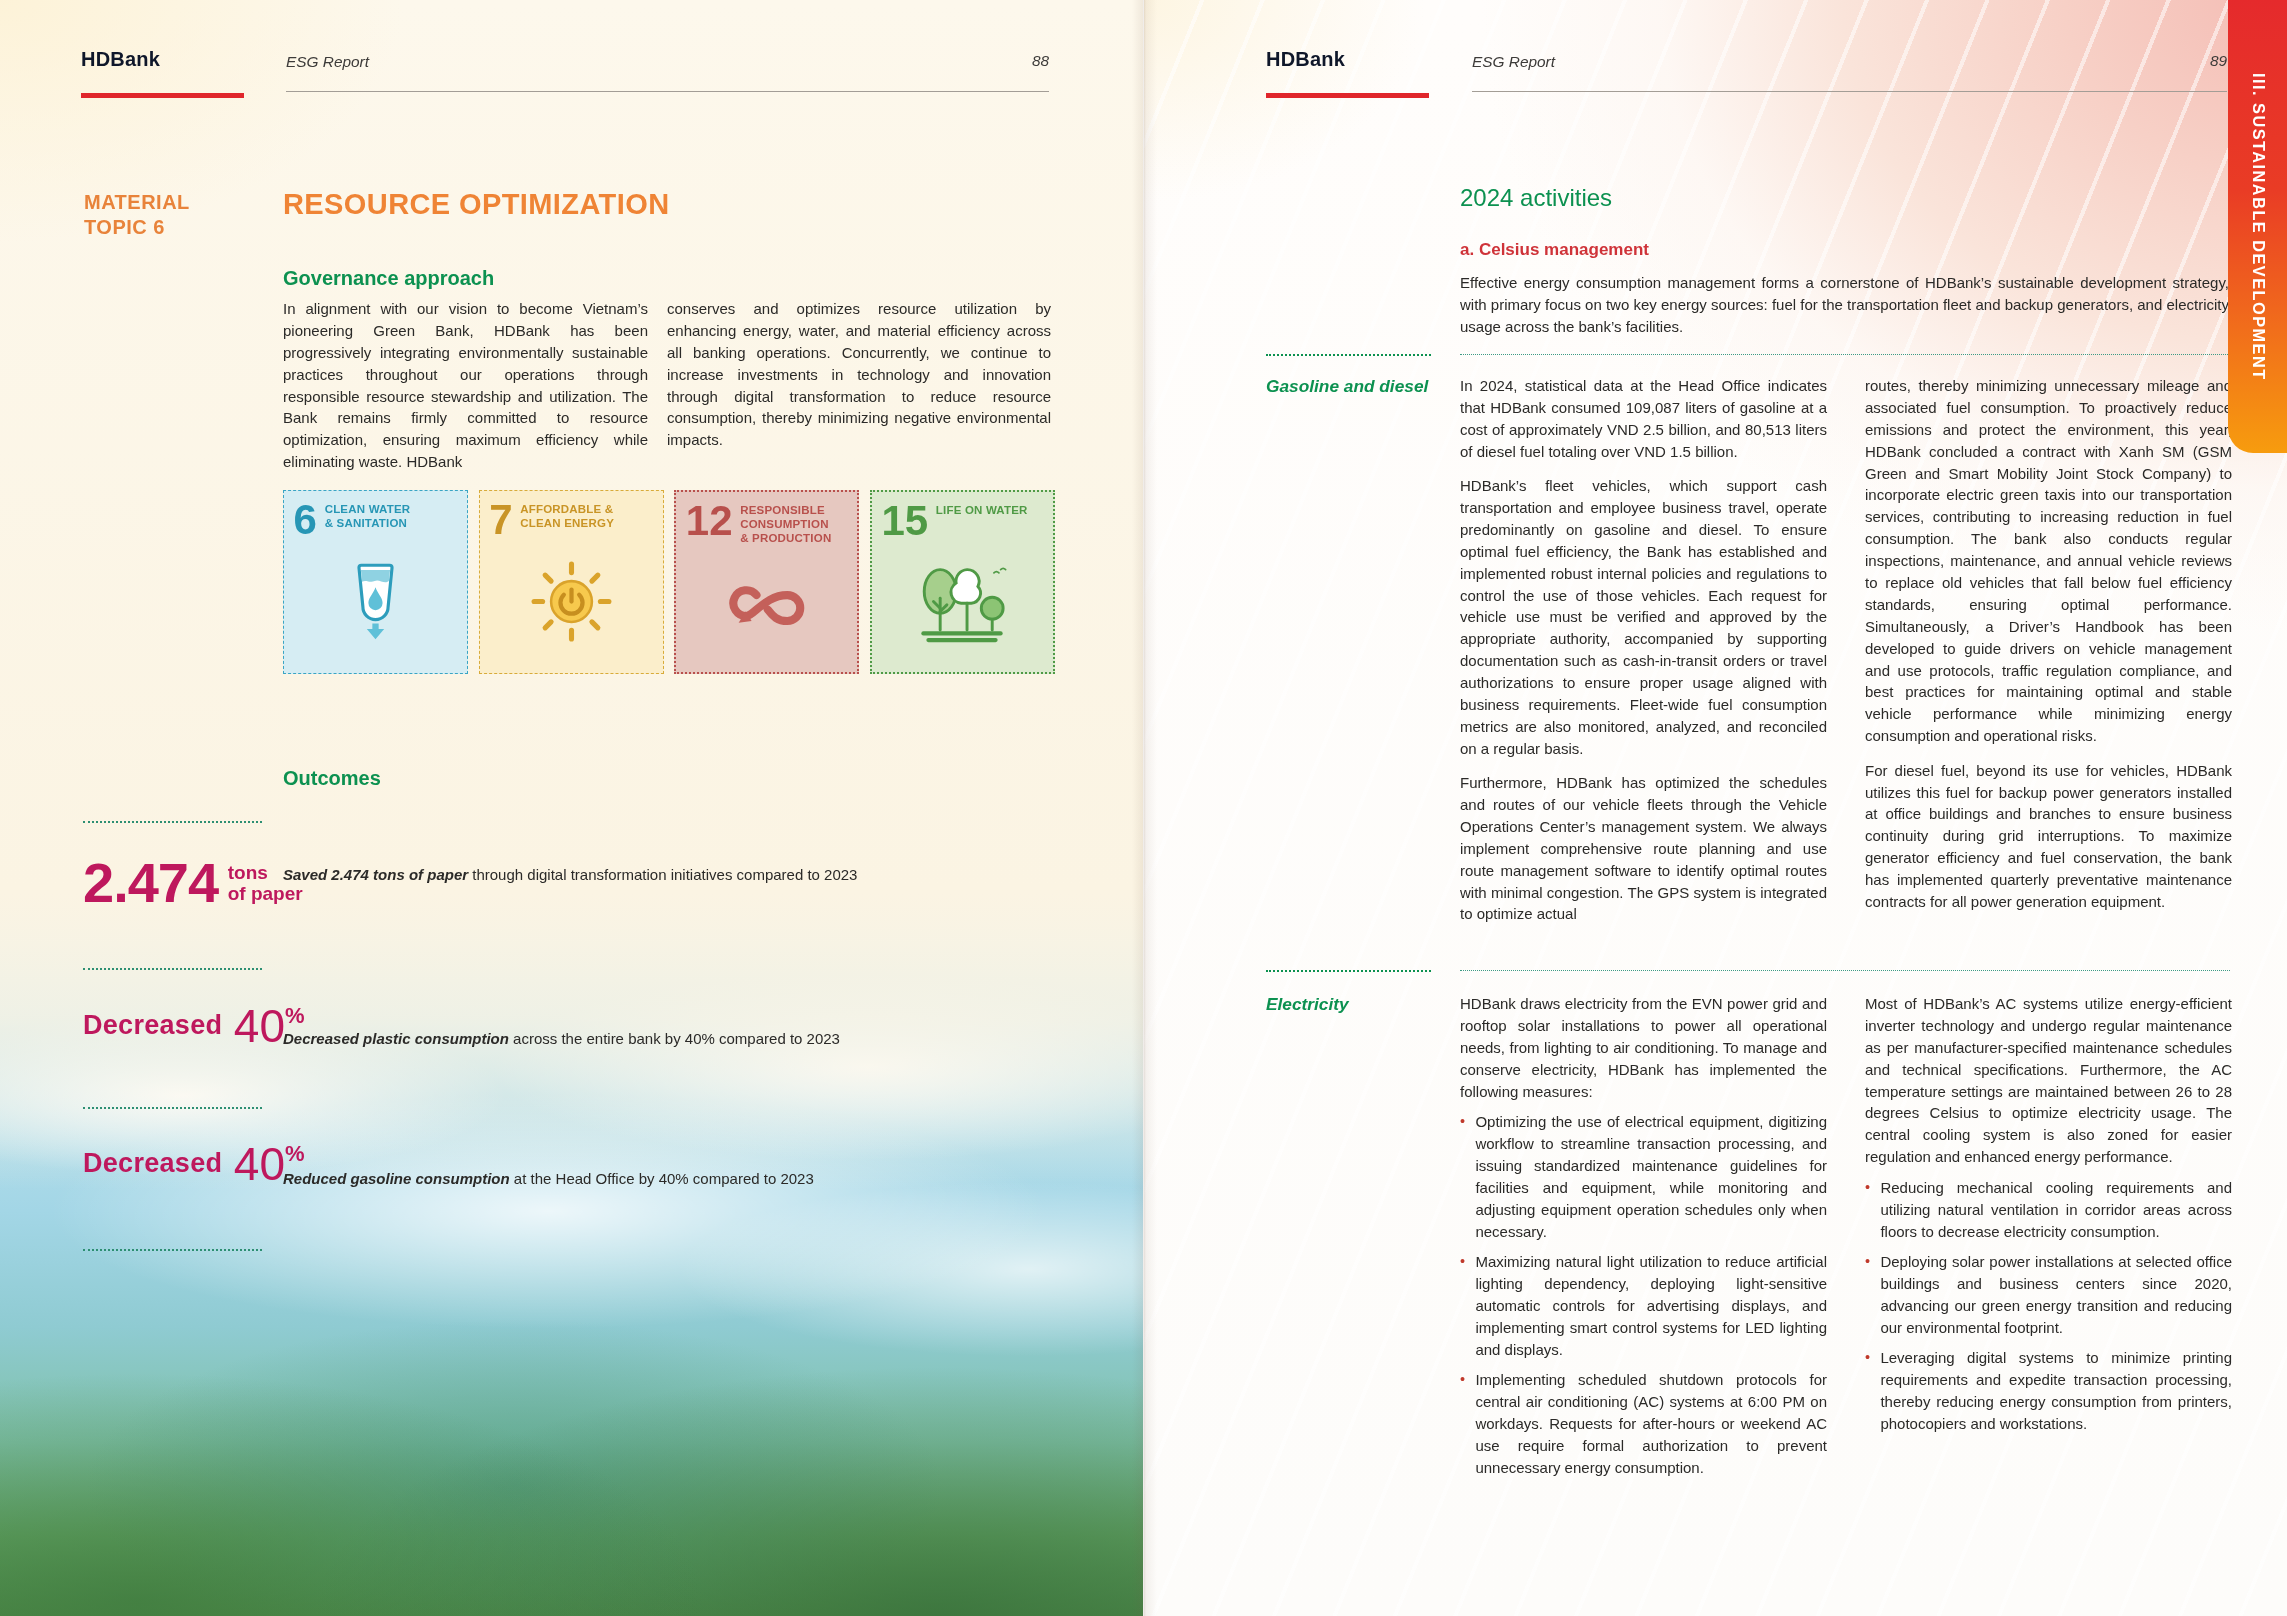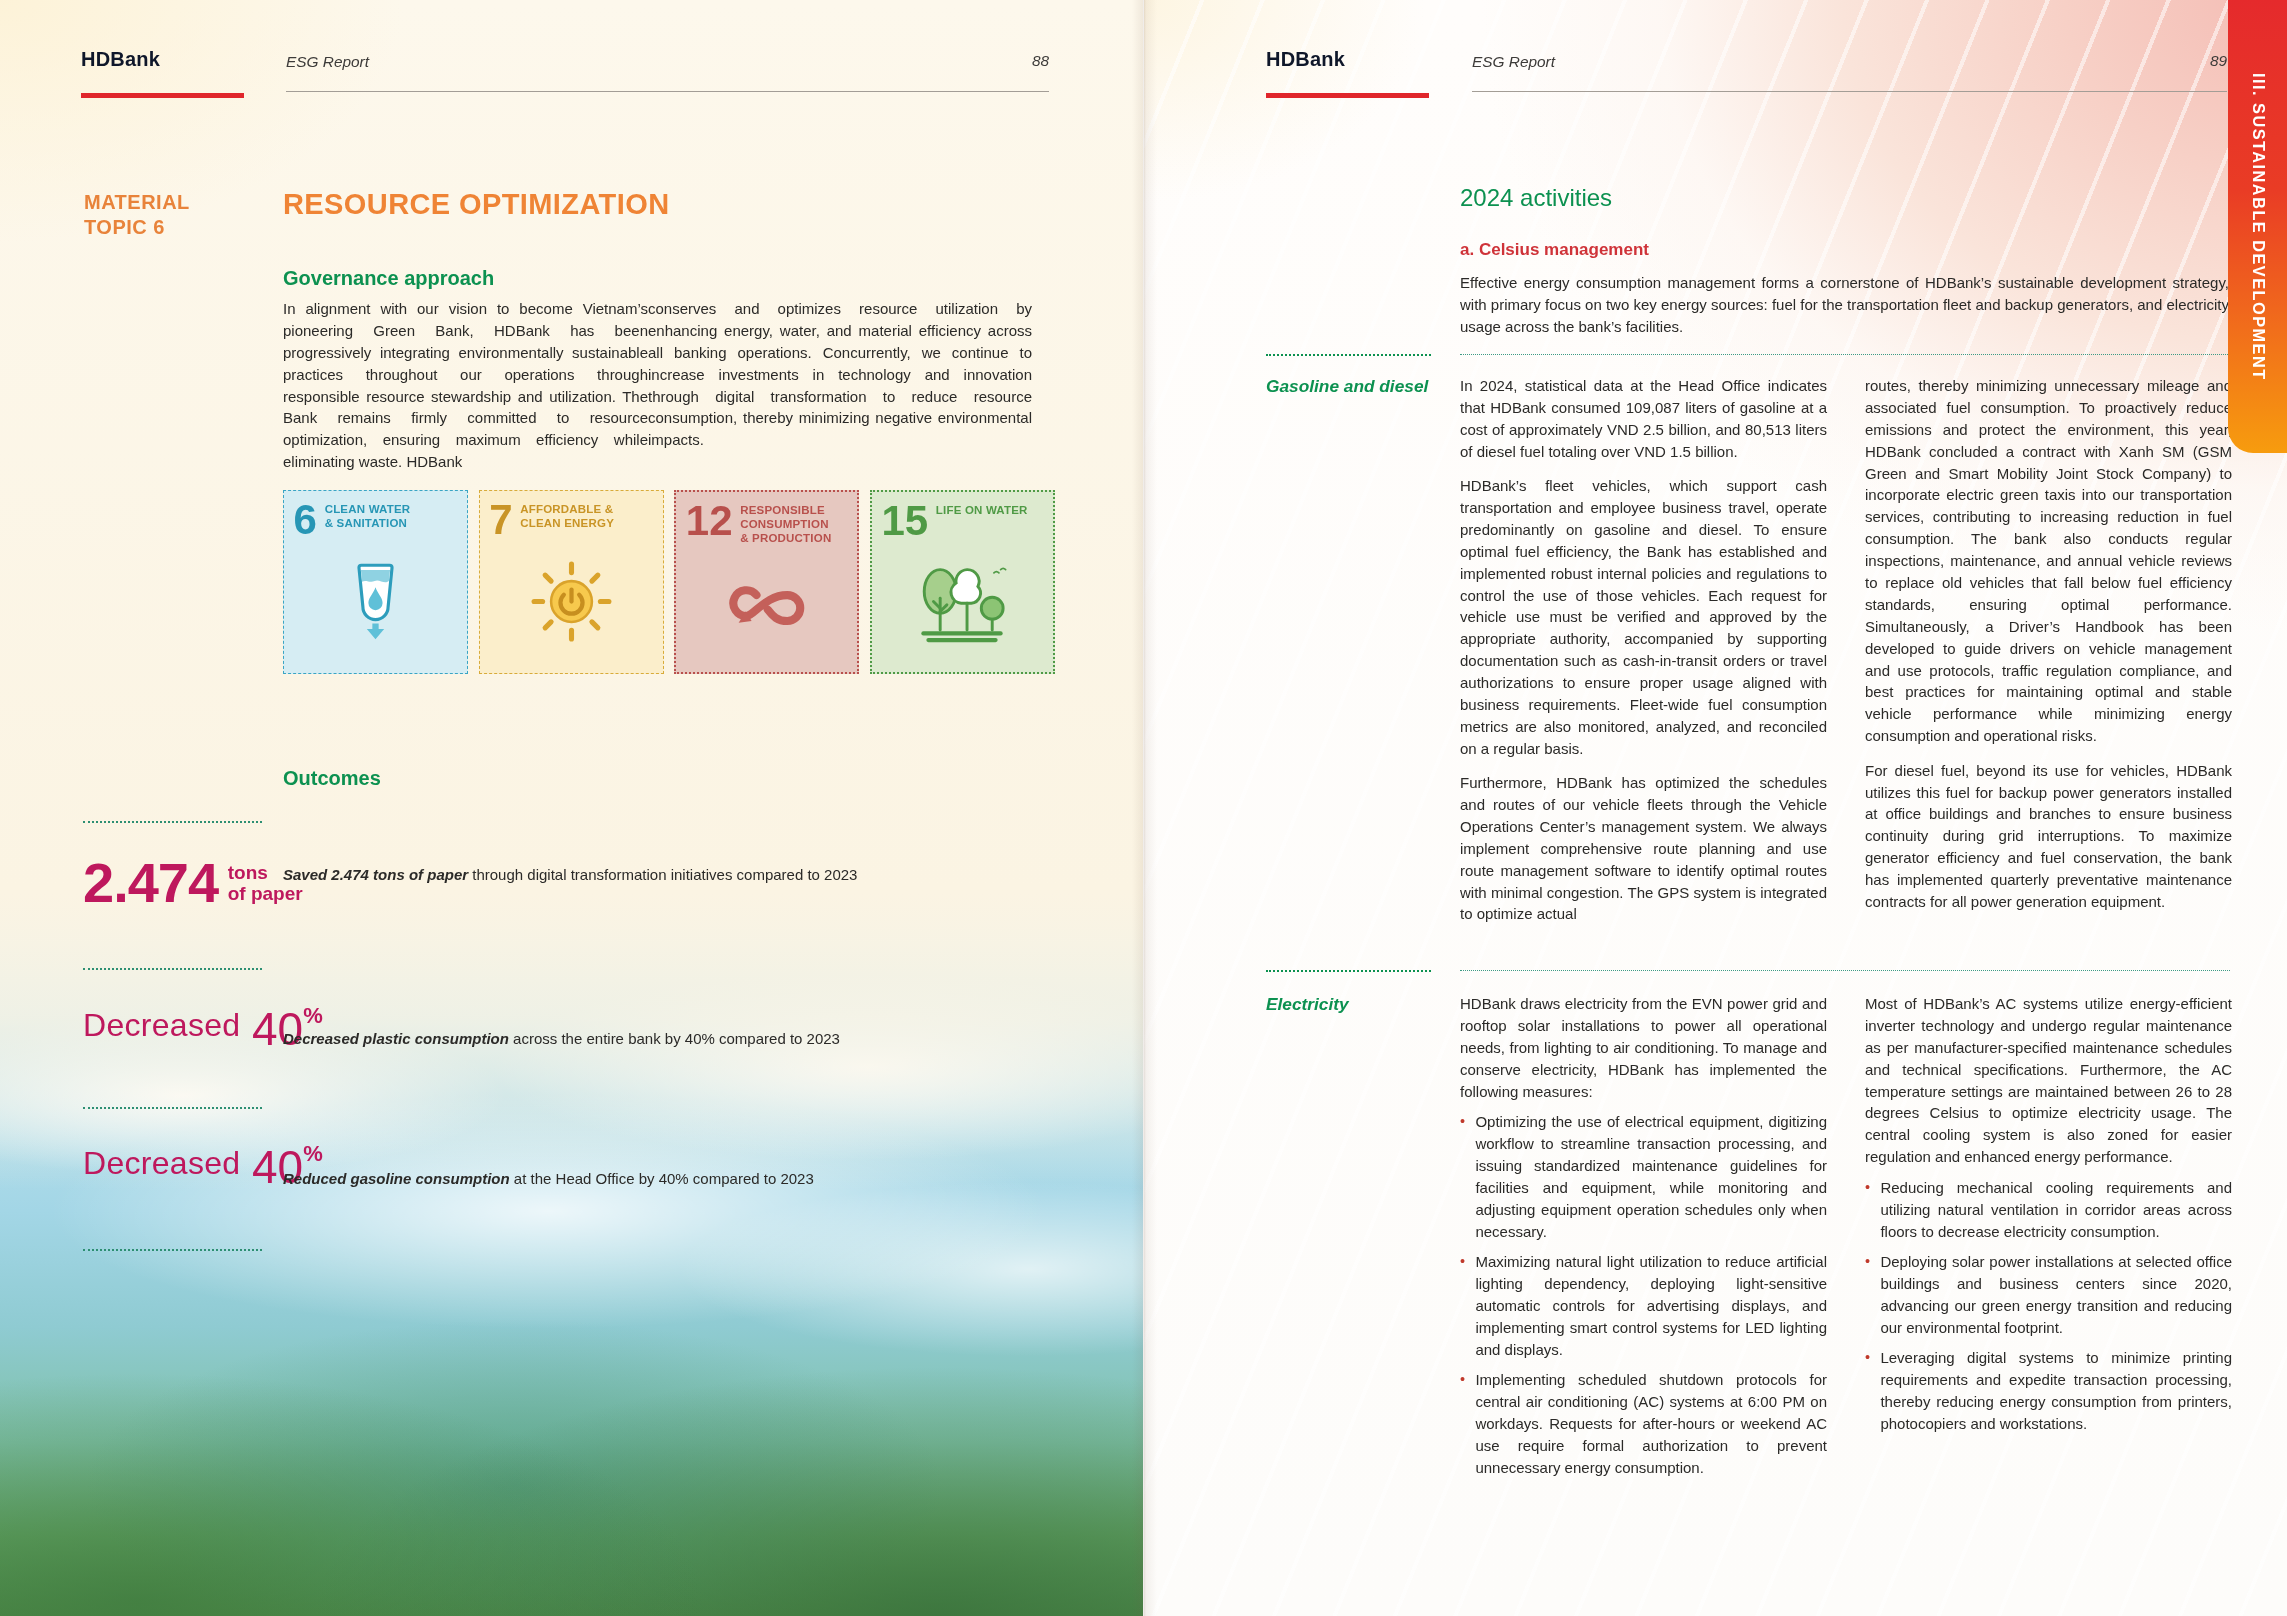--- a/index.html
+++ b/index.html
@@ -37,40 +37,40 @@
   .logo{position:absolute;top:48px;font-size:20px;font-weight:800;letter-spacing:0.2px;color:#0f172a;}
   .logo-bar{position:absolute;top:93px;width:163px;height:4.8px;background:#e0262b;}
   .hdr-title{position:absolute;top:53px;font-size:15.4px;font-style:italic;color:#3d3b39;}
   .hdr-line{position:absolute;top:91px;height:1px;background:#a39d96;}
   .hdr-page{position:absolute;top:52px;font-size:15.4px;font-style:italic;color:#3d3b39;text-align:right;}
   
   .material-topic{position:absolute;left:84px;top:190px;width:163px;font-size:20px;line-height:1.25;
     font-weight:700;color:#e8833a;letter-spacing:0.5px;white-space:pre-line;}
   .page-title{position:absolute;left:283px;top:188px;font-size:29px;font-weight:800;color:#ef8435;letter-spacing:0.4px;}
   .h-green{position:absolute;font-size:20px;font-weight:800;color:#0c9150;}
-  .gov-cols{position:absolute;left:283px;top:298px;width:769px;display:flex;}
+  .gov-cols{position:absolute;left:283px;top:298px;width:769px;display:flex;gap:19px;}
   .gov-col1{width:365px;} .gov-col2{width:384px;}
   .body-txt{font-size:15px;line-height:1.46;text-align:justify;color:#2b2a28;}
   
   .sdg-row{position:absolute;left:283px;top:490px;display:flex;gap:10.6px;}
   .sdg-card{box-sizing:border-box;width:185px;height:184px;padding:8.6px 9.6px;display:flex;flex-direction:column;}
   .sdg-head{display:flex;align-items:flex-start;}
   .sdg-num{font-size:42px;font-weight:600;line-height:.95;}
   .sdg-label{font-size:11.5px;font-weight:700;line-height:1.18;margin:3.8px 0 0 7.7px;white-space:pre-line;letter-spacing:0.2px;}
   .sdg-icon{flex:1;display:flex;align-items:center;justify-content:center;}
   .sdg6{background:#d6edf3;border:1.9px dashed #3aa5c4;color:#2796b5;}
   .sdg7{background:#fbeecb;border:1.9px dashed #d8ab3a;color:#c99426;}
   .sdg12{background:#e6c8c0;border:2.9px dotted #b8504c;color:#b8504c;}
   .sdg15{background:#ddeacf;border:2.9px dotted #4f9a45;color:#4f9a45;}
   
   .dotline{position:absolute;left:83px;width:179px;border-top:2.9px dotted #2d8f72;}
   .stat{position:absolute;left:83px;display:flex;align-items:flex-end;color:#be185d;}
   .stat-big{font-size:56px;font-weight:800;line-height:.88;letter-spacing:-1px;}
   .stat-subs{display:flex;flex-direction:column;font-size:19px;font-weight:700;margin-left:9.6px;line-height:1.08;padding-bottom:2.9px;}
-  .stat-prefix{font-size:32px;font-weight:400;margin-right:11.5px;padding-bottom:4.8px;letter-spacing:0.3px;}
+  .stat-prefix{font-size:27px;font-weight:700;margin-right:11.5px;padding-bottom:4.8px;letter-spacing:0.3px;}
   .stat-big2{font-size:46px;font-weight:400;line-height:.85;}
   .stat-sup{font-size:22px;font-weight:800;align-self:flex-start;margin-top:-3.8px;}
   .stat-desc{position:absolute;left:283px;width:766px;font-size:15px;color:#2b2a28;}
   .stat-desc b{font-style:italic;}
   
   .h-activities{position:absolute;left:1460px;top:184px;font-size:24px;font-weight:400;color:#0c9150;}
   .h-energy{position:absolute;left:1460px;top:240px;font-size:17px;font-weight:800;color:#cf3339;}
   .intro{position:absolute;left:1460px;top:272px;width:769px;}
   .sep-label{position:absolute;left:1266px;width:165px;border-top:2.9px dotted #0c9150;}
   .sep-main{position:absolute;left:1460px;width:770px;border-top:1.9px dotted #3d9b85;}

